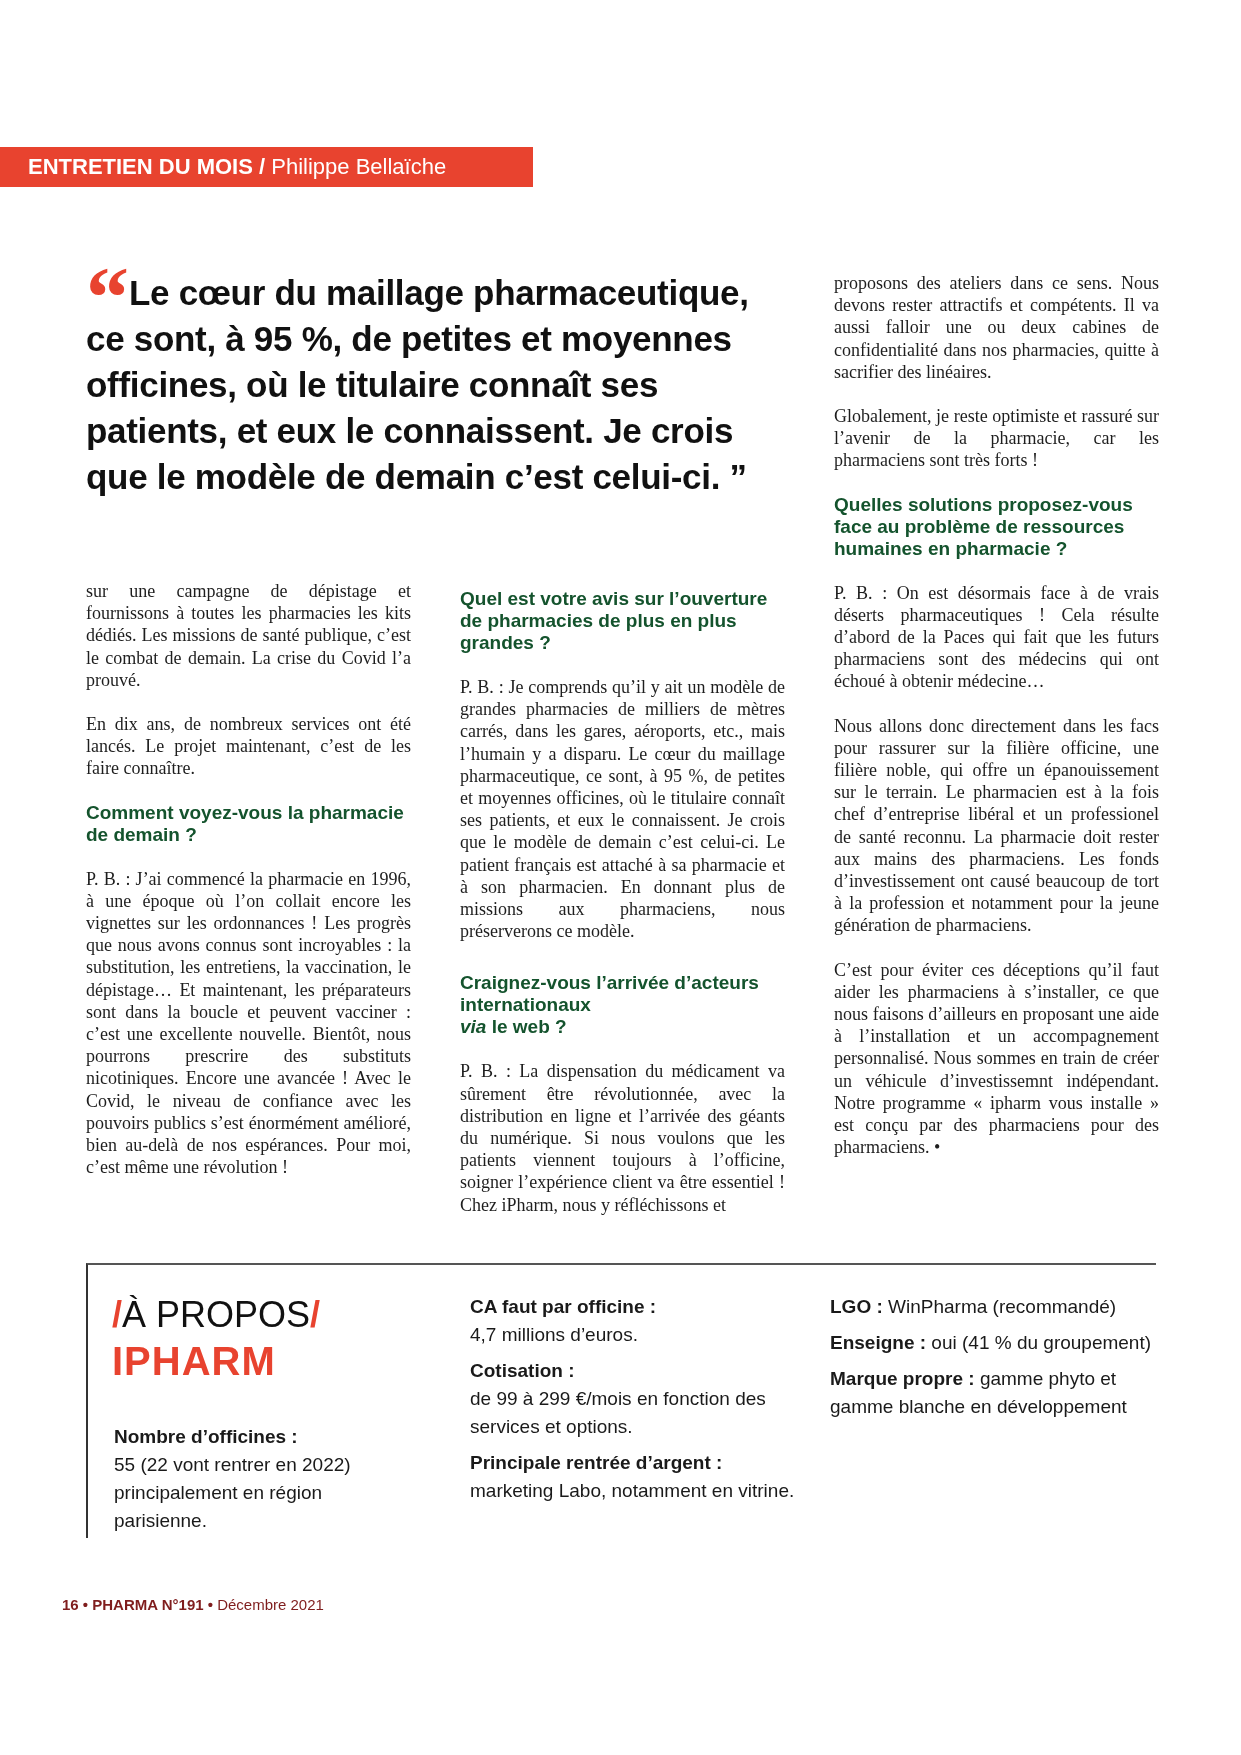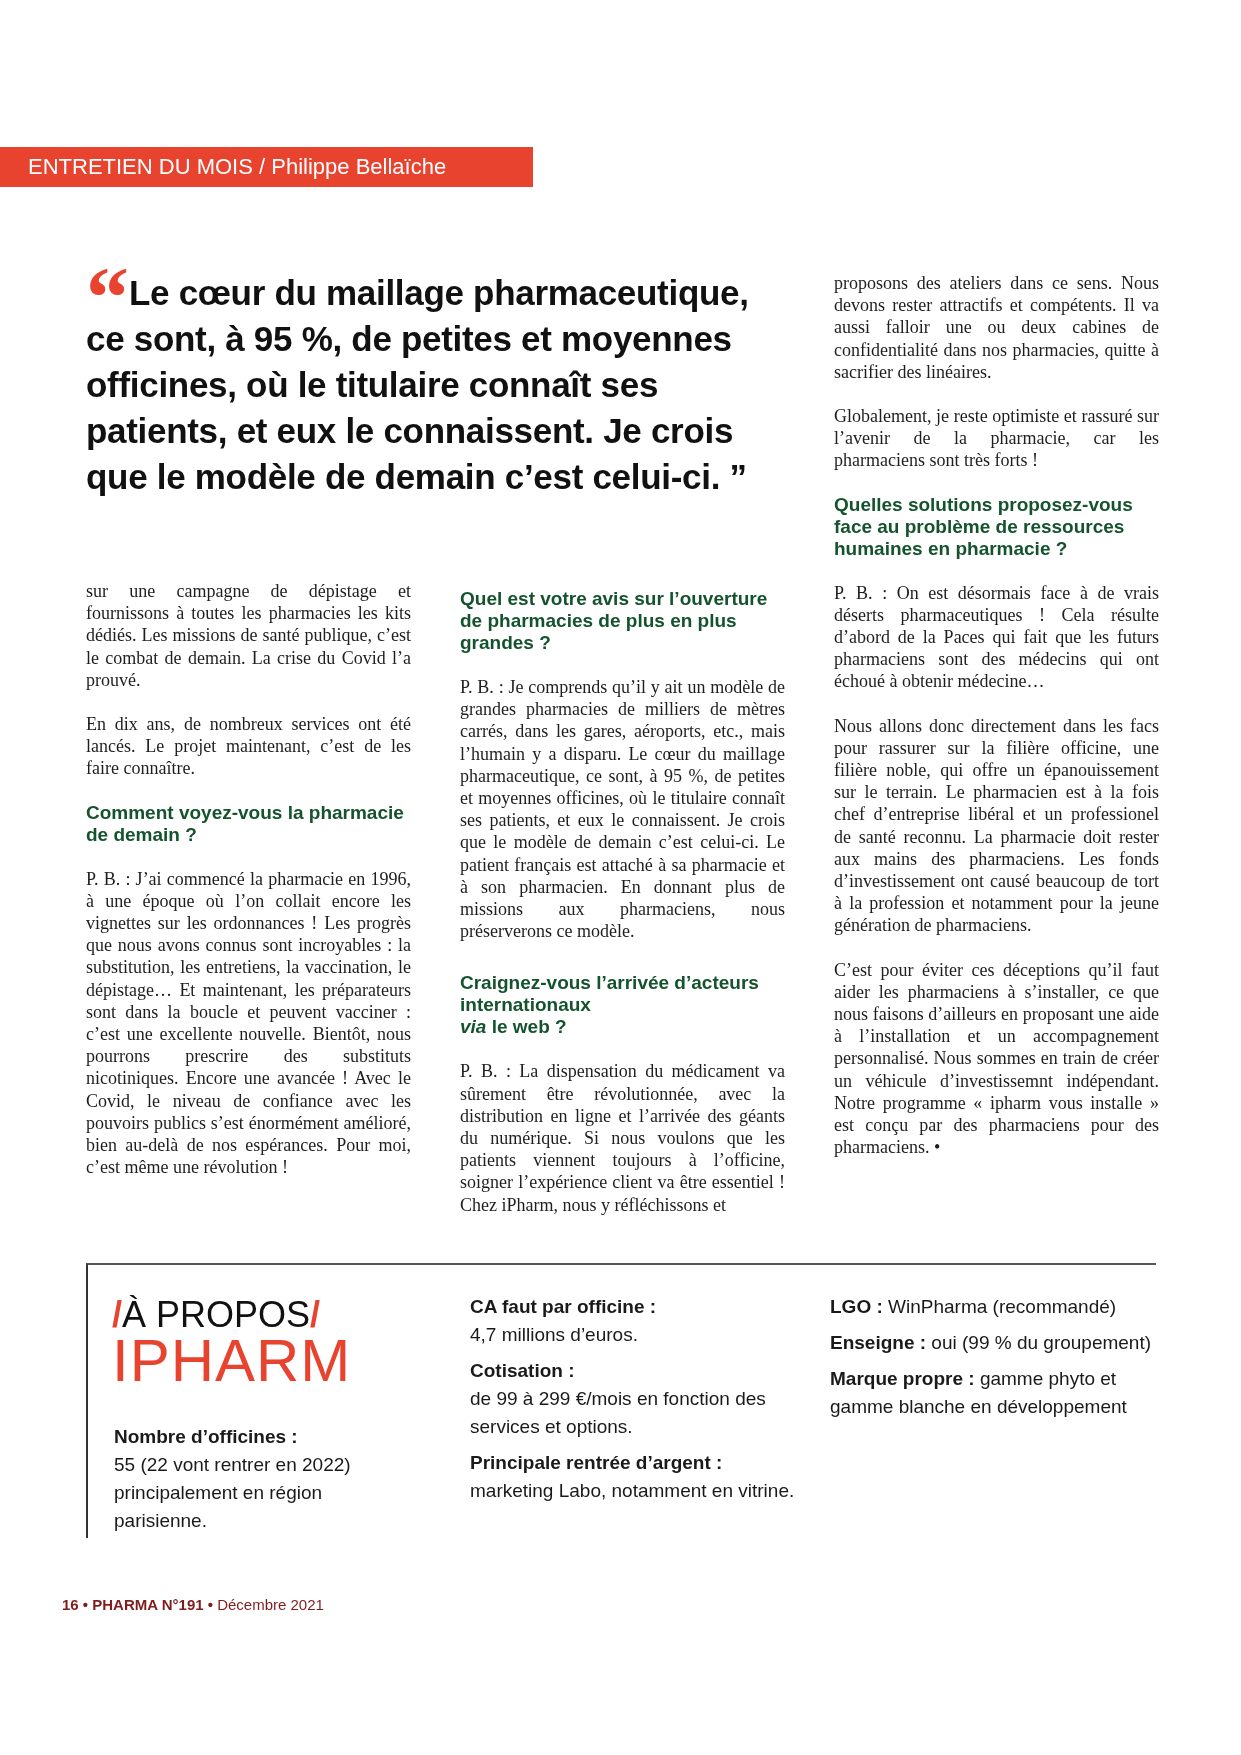--- a/index.html
+++ b/index.html
@@ -5,21 +5,21 @@
     * { box-sizing: border-box; margin: 0; padding: 0; }
     html, body { width: 1241px; height: 1755px; background: #ffffff; }
     body { position: relative; font-family: "Liberation Serif", serif; color: #1e1e1e; overflow: hidden; }
 
     .kicker {
       position: absolute; left: 0; top: 147px; width: 533px; height: 40px;
       background: #e8432f; color: #fff;
       font-family: "Liberation Sans", sans-serif; font-size: 22px;
       line-height: 40px; padding-left: 28px; white-space: nowrap;
     }
-    .kicker .k-bold { font-weight: 400; }
+    .kicker .k-bold { font-weight: 700; }
     .kicker .k-light { font-weight: 400; }
 
     .pullquote {
       position: absolute; left: 86px; top: 270px; width: 690px;
       font-family: "Liberation Sans", sans-serif; font-weight: 700;
       font-size: 35px; line-height: 46px; color: #111; letter-spacing: -0.3px;
     }
     .pullquote .open-quote {
       color: #e8432f; font-family: "Liberation Serif", serif; font-weight: 700;
       font-size: 86px; line-height: 0; vertical-align: -22px; margin-right: 6px;
@@ -37,21 +37,21 @@
     .col2 { left: 460px; top: 580px; }
     .col3 { left: 834px; top: 272px; }
 
     .about {
       position: absolute; left: 86px; top: 1263px; width: 1070px; height: 275px;
       border-top: 2px solid #555; border-left: 2px solid #333;
       font-family: "Liberation Sans", sans-serif; color: #1a1a1a;
     }
     .about .title-line1 { position: absolute; left: 24px; top: 30px; font-size: 36px; line-height: 40px; font-weight: 400; color: #111; }
     .about .slash { color: #e8432f; font-weight: 700; }
-    .about .title-line2 { position: absolute; left: 24px; top: 72px; font-size: 60px; line-height: 48px; font-weight: 400; color: #e8432f; letter-spacing: 1px; }
+    .about .title-line2 { position: absolute; left: 24px; top: 72px; font-size: 40px; line-height: 48px; font-weight: 700; color: #e8432f; letter-spacing: 1px; }
     .about .block { position: absolute; font-size: 19px; line-height: 28px; }
     .about .block .lbl { font-weight: 700; }
     .about .b1 { left: 26px; top: 158px; width: 300px; }
     .about .b2 { left: 382px; top: 28px; width: 340px; }
     .about .b3 { left: 742px; top: 28px; width: 330px; }
     .about .b2 .item, .about .b3 .item { margin-bottom: 8px; }
 
     .footer {
       position: absolute; left: 62px; top: 1596px;
       font-family: "Liberation Sans", sans-serif; font-size: 15px; color: #7f1d1d; white-space: nowrap;
@@ -124,21 +124,21 @@
     </div>
   </div>
 
   <div class="block b3">
     <div class="item">
       <span class="lbl">LGO :</span>
       <span>WinPharma (recommandé)</span>
     </div>
     <div class="item">
       <span class="lbl">Enseigne :</span>
-      <span>oui (99 % du groupement)</span>
+      <span>oui (41 % du groupement)</span>
     </div>
     <div class="item">
       <span class="lbl">Marque propre :</span>
       <span>gamme phyto et gamme blanche en développement</span>
     </div>
   </div>
 </div>
 
 <div class="footer">
   <span class="f-bold">16 • PHARMA N°191 •</span>

